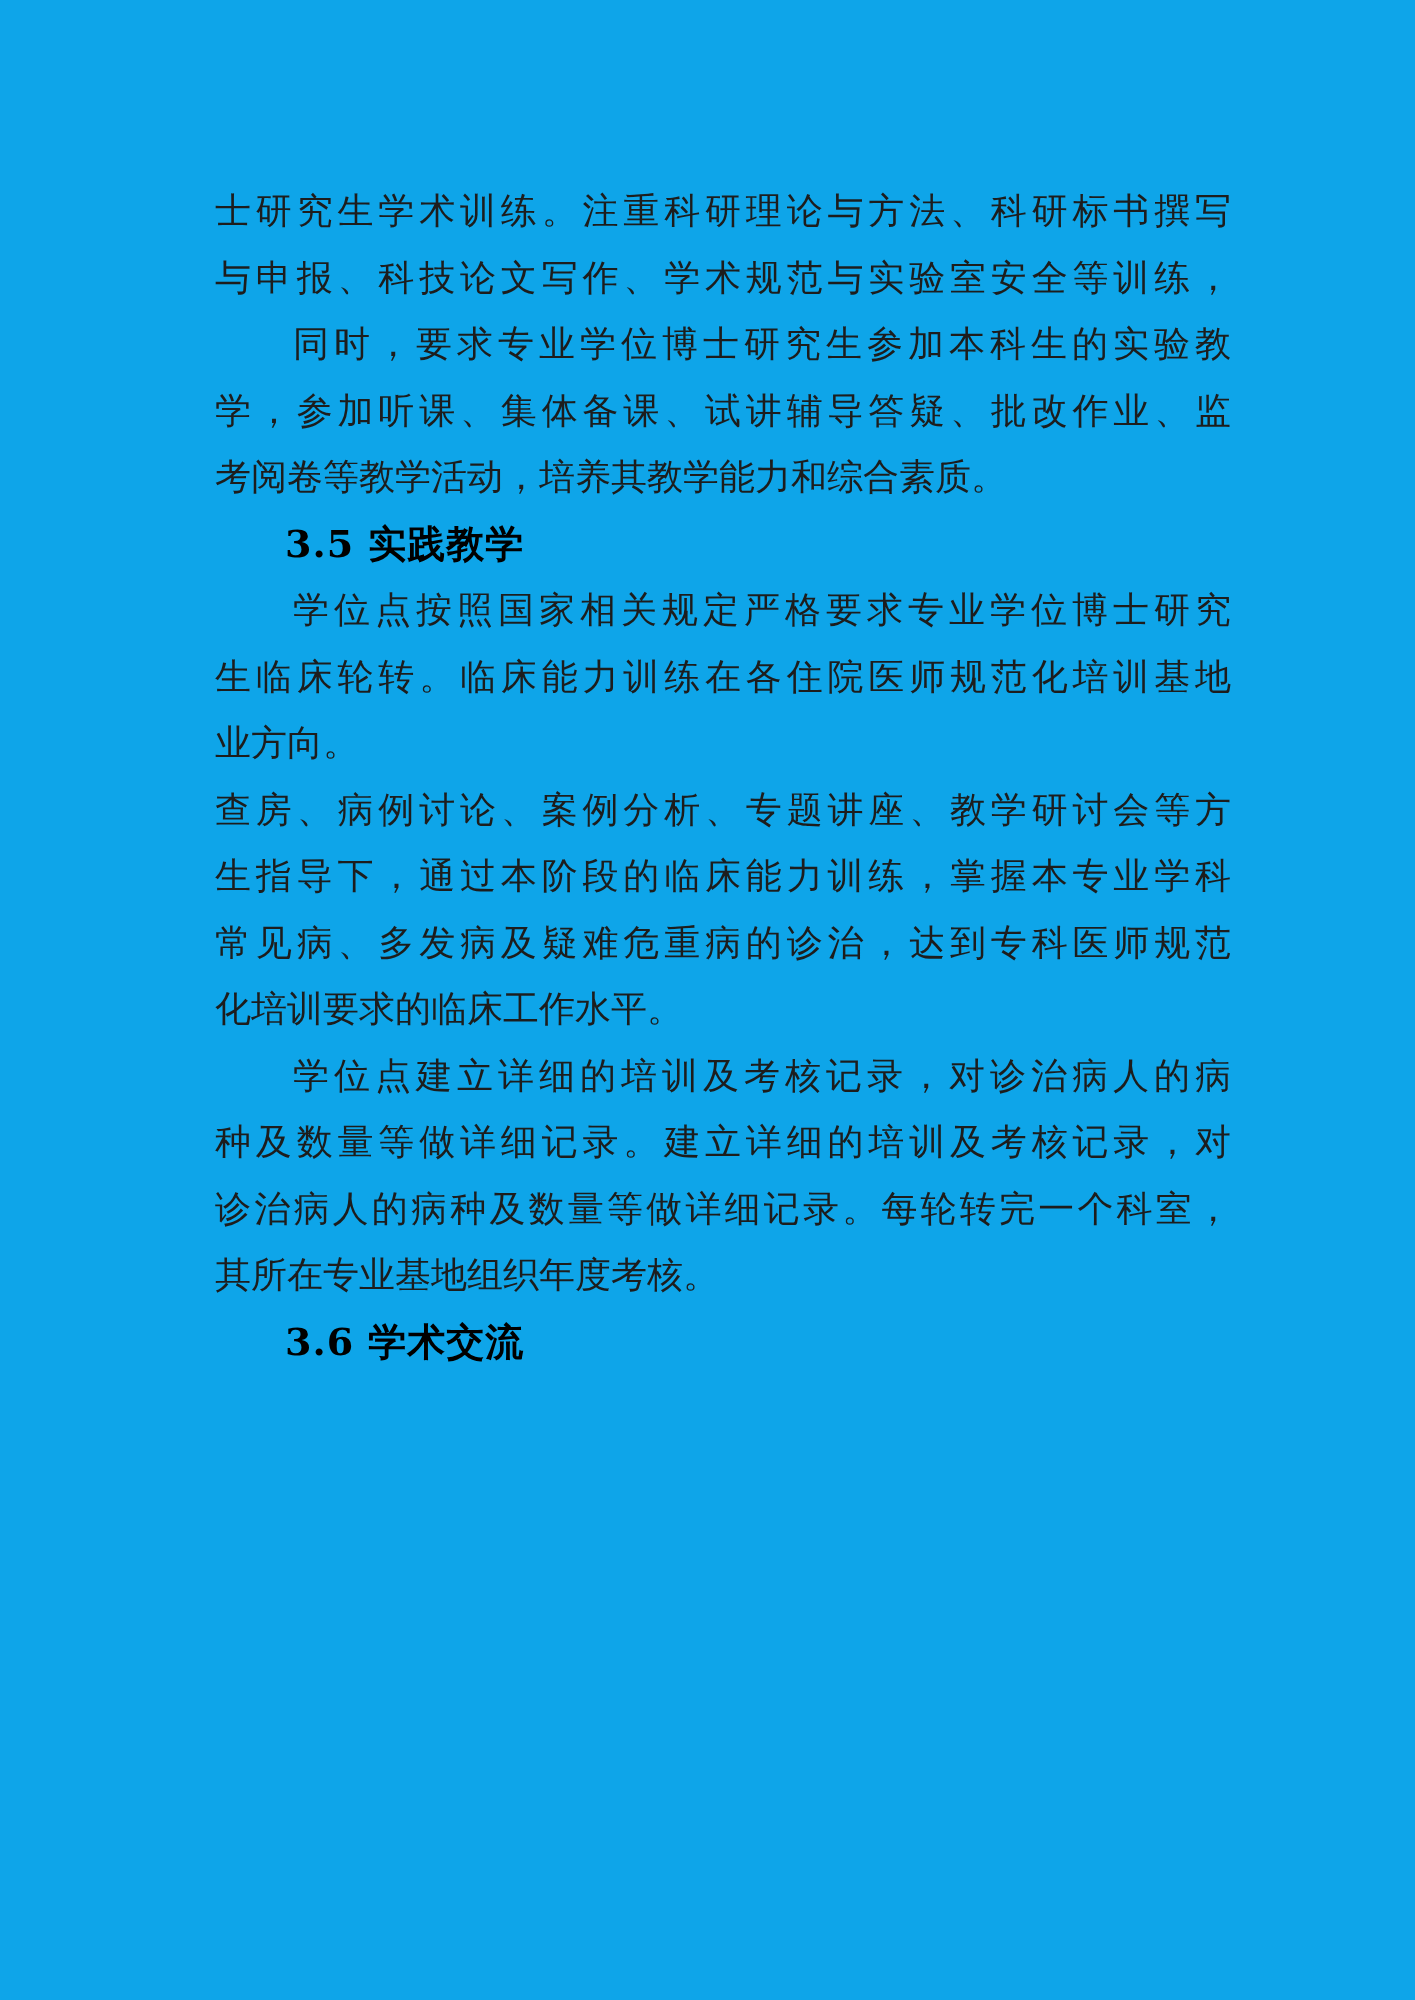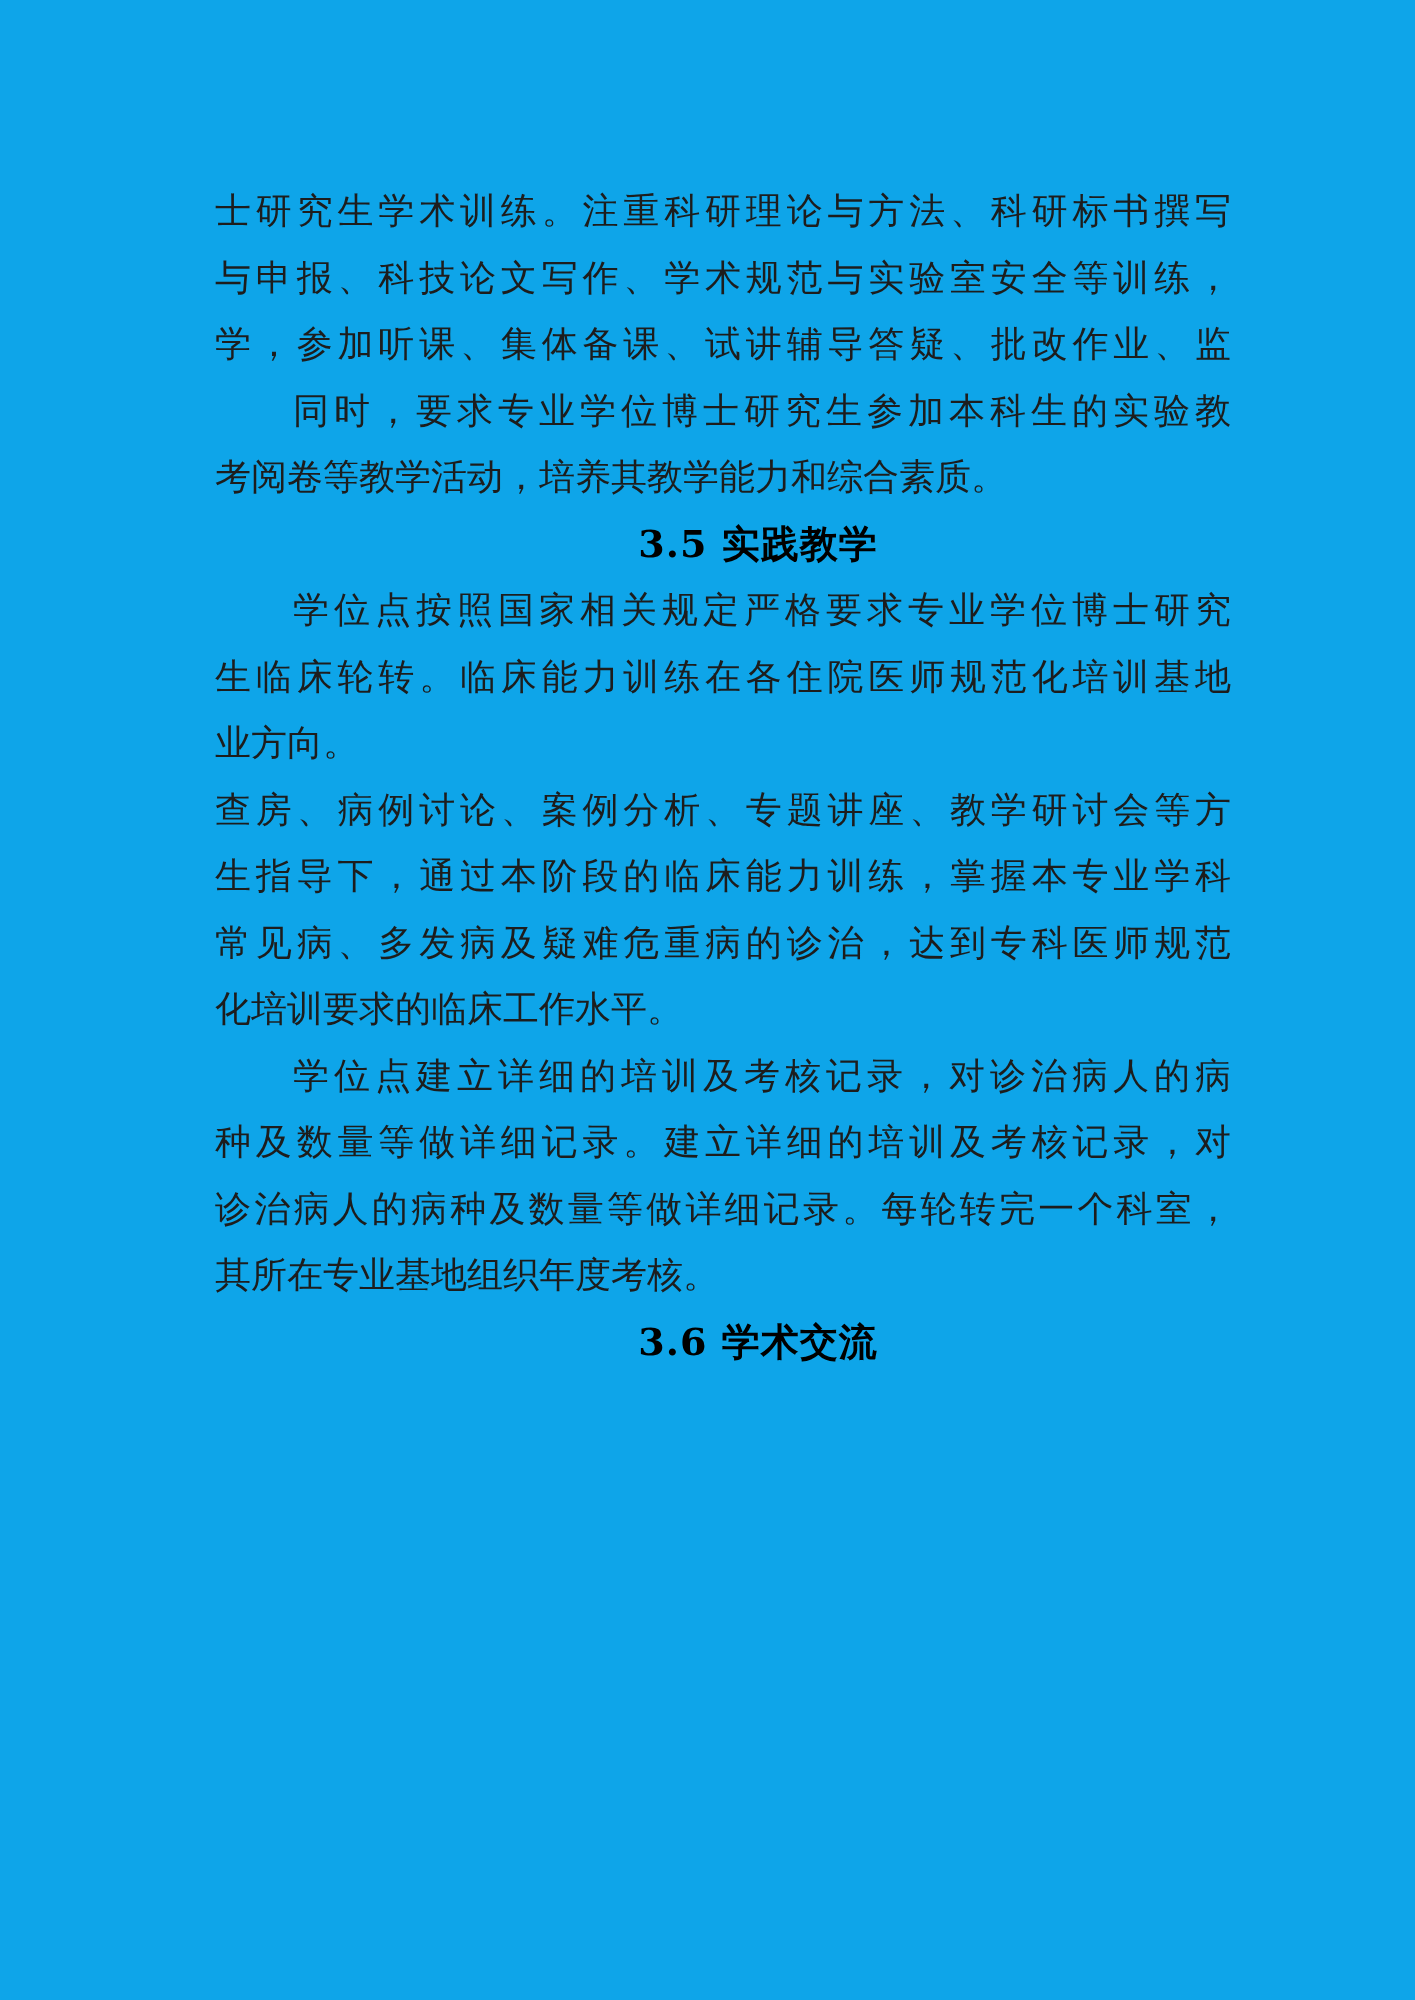--- a/index.html
+++ b/index.html
@@ -33,32 +33,31 @@
   .line.indent {
     text-indent: 78px;
   }
   .heading {
     font-weight: bold;
     color: #000000;
     font-size: 38px;
     line-height: 66.5px;
     padding-left: 70px;
     letter-spacing: 1px;
-    text-align: center;
   }
 </style>
 </head>
 <body>
 
 <div class="page">
   <div class="doc-body">
       <div class="line just">士研究生学术训练。注重科研理论与方法、科研标书撰写</div>
       <div class="line just">与申报、科技论文写作、学术规范与实验室安全等训练，</div>
+      <div class="line just indent">同时，要求专业学位博士研究生参加本科生的实验教</div>
       <div class="line just">学，参加听课、集体备课、试讲辅导答疑、批改作业、监</div>
-      <div class="line just indent">同时，要求专业学位博士研究生参加本科生的实验教</div>
       <div class="line">考阅卷等教学活动，培养其教学能力和综合素质。</div>
       <div class="heading">3.5 实践教学</div>
       <div class="line just indent">学位点按照国家相关规定严格要求专业学位博士研究</div>
       <div class="line just">生临床轮转。临床能力训练在各住院医师规范化培训基地</div>
       <div class="line">业方向。</div>
       <div class="line just">查房、病例讨论、案例分析、专题讲座、教学研讨会等方</div>
       <div class="line just">生指导下，通过本阶段的临床能力训练，掌握本专业学科</div>
       <div class="line just">常见病、多发病及疑难危重病的诊治，达到专科医师规范</div>
       <div class="line">化培训要求的临床工作水平。</div>
       <div class="line just indent">学位点建立详细的培训及考核记录，对诊治病人的病</div>

